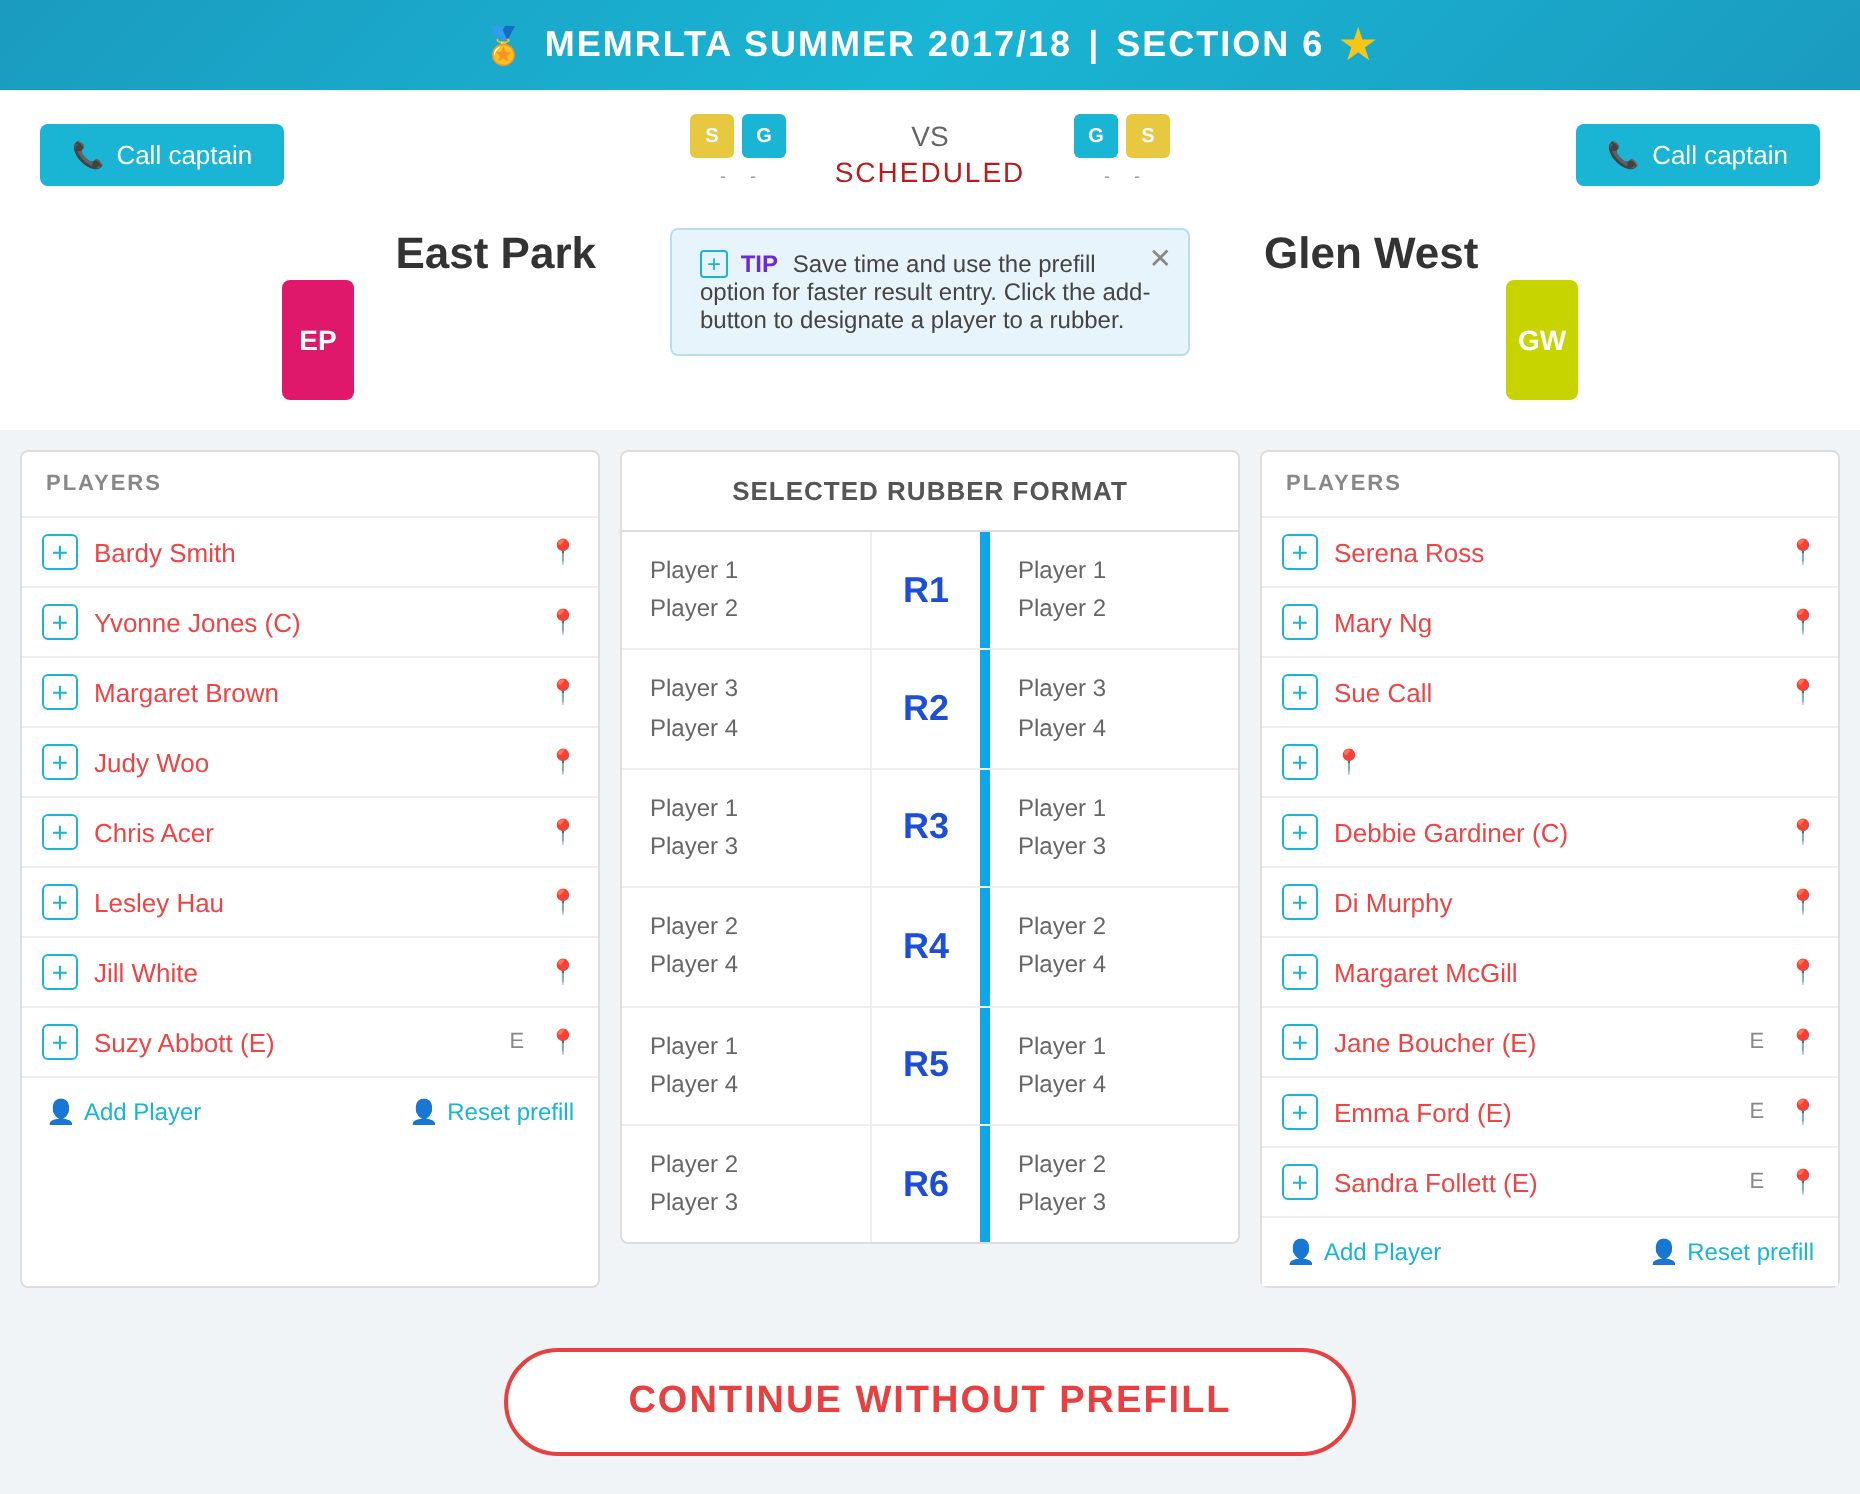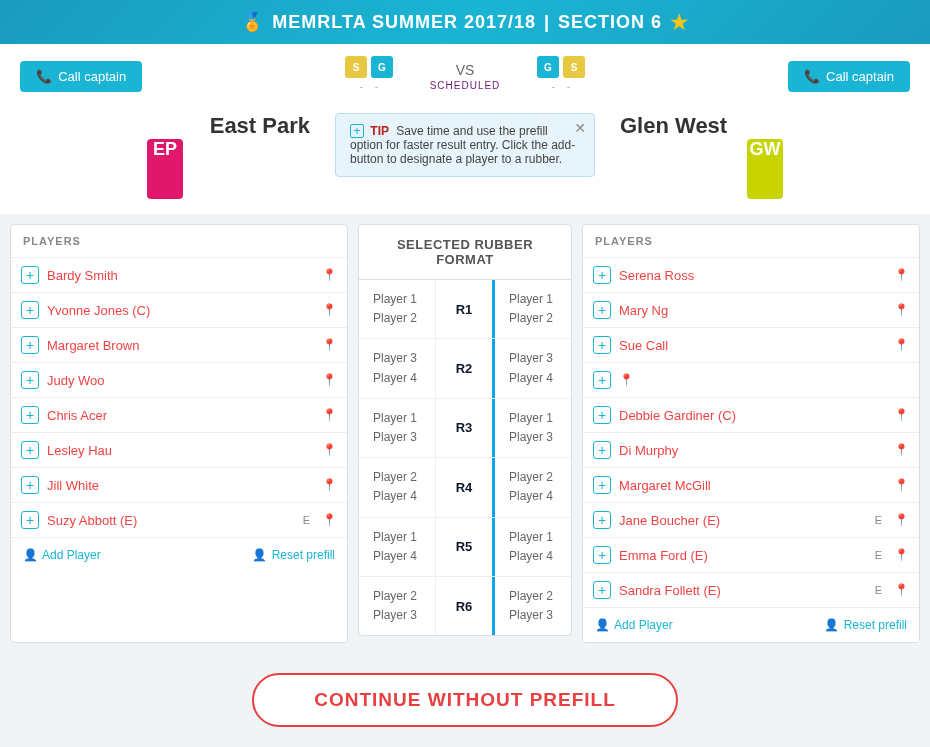--- a/index.html
+++ b/index.html
@@ -50,22 +50,22 @@
       display: flex;
       align-items: center;
       gap: 6px;
     }
     .vs-text {
       font-size: 14px;
       color: #666;
       margin-bottom: 2px;
     }
     .scheduled-text {
-      font-size: 10px;
-      color: #701a75;
+      font-size: 14px;
+      color: #b91c1c;
       letter-spacing: 1px;
     }
     .score-badges {
       display: flex;
       gap: 4px;
       justify-content: center;
       margin-bottom: 4px;
     }
     .score-badge {
       width: 22px;
@@ -89,22 +89,23 @@
       font-size: 22px;
       font-weight: bold;
       color: #333;
     }
 
     .team-logo {
       width: 36px;
       height: 60px;
       border-radius: 4px;
       display: flex;
-      justify-content: center;
-      font-size: 18px;
+      align-items: center;
+      justify-content: center;
+      font-size: 14px;
       font-weight: bold;
       color: white;
       margin: 0 auto;
     }
     .logo-ep { background: #e0186c; }
     .logo-gw { background: #c8d400; }
 
     
     .tip-box {
       background: #e8f4fb;
@@ -118,21 +119,21 @@
     }
     .tip-box .close-btn {
       position: absolute;
       top: 6px;
       right: 8px;
       cursor: pointer;
       color: #888;
       font-size: 14px;
     }
     .tip-box .tip-label {
-      color: #b91c1c;
+      color: #6d28d9;
       font-weight: bold;
       margin-right: 4px;
     }
     .tip-plus {
       display: inline-block;
       width: 14px;
       height: 14px;
       border: 1px solid #1ab5d4;
       color: #1ab5d4;
       text-align: center;
@@ -148,21 +149,21 @@
       gap: 0;
       padding: 10px 10px;
       background: #f0f4f7;
     }
 
     
     .players-panel {
       background: white;
       border: 1px solid #ddd;
       border-radius: 4px;
-      width: 338px;
+      width: 290px;
       flex-shrink: 0;
     }
     .players-header {
       padding: 10px 12px;
       font-size: 11px;
       font-weight: bold;
       color: #888;
       letter-spacing: 1px;
       border-bottom: 1px solid #eee;
     }
@@ -247,29 +248,29 @@
     }
     .rubber-row:last-child { border-bottom: none; }
     .rubber-cell {
       padding: 10px 14px;
       font-size: 12px;
       color: #666;
       line-height: 1.6;
     }
     .rubber-cell-center {
       padding: 10px;
-      font-size: 13px;
-      font-weight: bold;
-      color: #0f172a;
+      font-size: 18px;
+      font-weight: bold;
+      color: #1d4ed8;
       text-align: center;
       display: flex;
       align-items: center;
       justify-content: center;
       border-left: 1px solid #eee;
-      border-right: 3px solid #0ea5e9;
+      border-right: 5px solid #0ea5e9;
     }
 
     
     .continue-section {
       display: flex;
       justify-content: center;
       padding: 20px;
       background: #f0f4f7;
     }
     .continue-btn {
@@ -298,21 +299,21 @@
     .vs-middle {
       text-align: center;
       min-width: 120px;
     }
 
     .teams-logo-area {
       background: white;
       padding: 5px 20px 15px;
       display: flex;
       align-items: flex-start;
-      gap: 0;
+      gap: 12px;
     }
     .teams-logo-left {
       flex: 1;
       display: flex;
       flex-direction: column;
       align-items: flex-end;
       padding-right: 20px;
     }
     .teams-logo-right {
       flex: 1;

